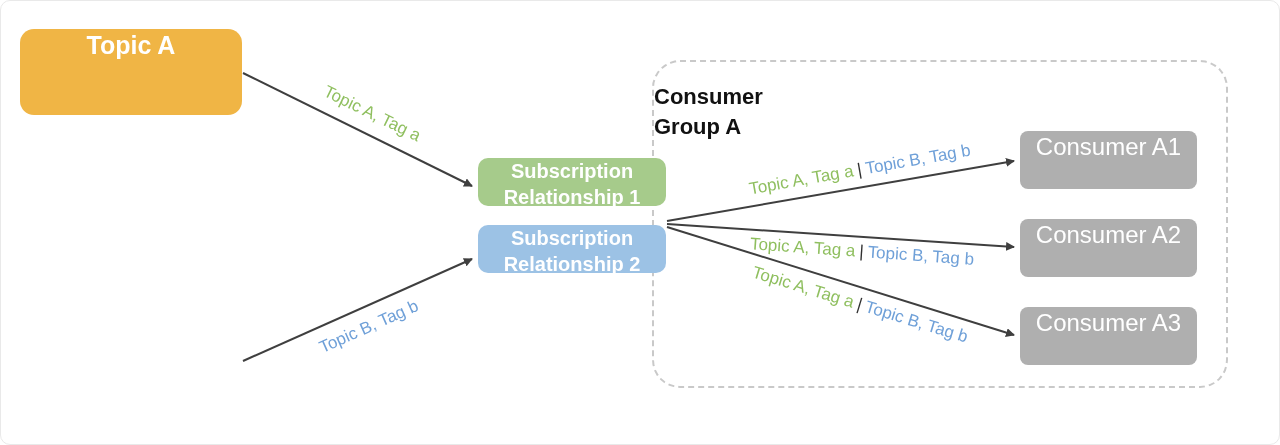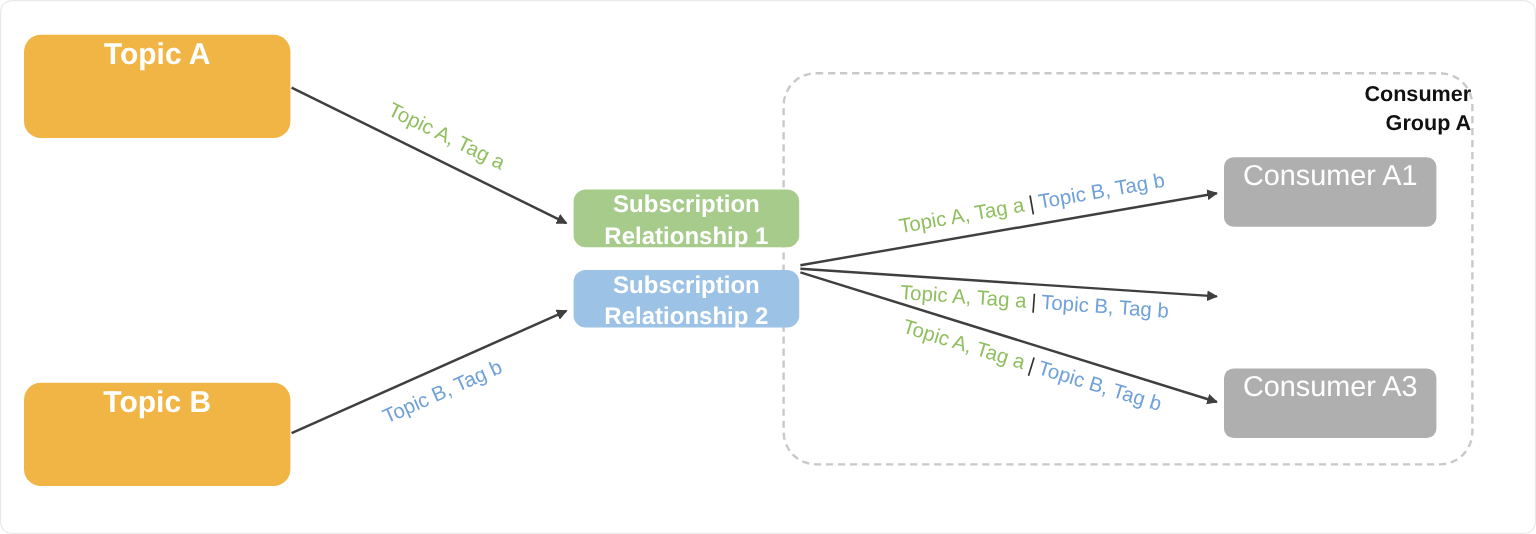--- a/index.html
+++ b/index.html
@@ -51,23 +51,23 @@
   #consumer-1 { top: 131px; }
   #consumer-2 { top: 219px; }
   #consumer-3 { top: 307px; }
 
   .group {
     position: absolute; z-index: 0;
     left: 652px; top: 60px; width: 576px; height: 328px;
     border: 2px dashed var(--group-border); border-radius: 28px;
   }
   .group-title {
-    position: absolute; top: 4px; left: 0; width: 100%;
-    text-align: right; color: var(--title-text);
-    font-size: 18px; font-weight: 600; line-height: 1.35;
+    position: absolute; top: 20px; left: 0; width: 100%;
+    text-align: left; color: var(--title-text);
+    font-size: 22px; font-weight: 600; line-height: 1.35;
     white-space: pre-line;
   }
 
   .elabel {
     position: absolute; z-index: 3;
     white-space: nowrap; font-size: 17px; font-weight: 400;
   }
   .elabel .lg { color: var(--label-green); }
   .elabel .lb { color: var(--label-blue); }
   .elabel .sep { color: var(--label-dark); margin: 0 4px; }
@@ -96,35 +96,35 @@
   </svg>
 
   <div class="group">
     <div class="group-title">Consumer
 Group A</div>
   </div>
 
   <div class="node topic" id="topic-a">
     <span>Topic A</span>
   </div>
-  <div class="node topic" id="topic-b">
-    <span>Topic B</span>
-  </div>
 
   <div class="node sub" id="sub-1">
     <span>Subscription
 Relationship 1</span>
   </div>
   <div class="node sub" id="sub-2">
     <span>Subscription
 Relationship 2</span>
   </div>
 
   <div class="node consumer" id="consumer-1">
     <span>Consumer A1</span>
+  </div>
+  <div class="node consumer" id="consumer-2">
+    <span>Consumer A2</span>
   </div>
   <div class="node consumer" id="consumer-3">
     <span>Consumer A3</span>
   </div>
 
   <div class="elabel" id="lbl-topic-a">Topic A, Tag a</div>
   <div class="elabel" id="lbl-topic-b">Topic B, Tag b</div>
 
   <div class="elabel" id="lbl-fan-1">
     <span class="lg">Topic A, Tag a</span><span class="sep">|</span><span class="lb">Topic B, Tag b</span>

